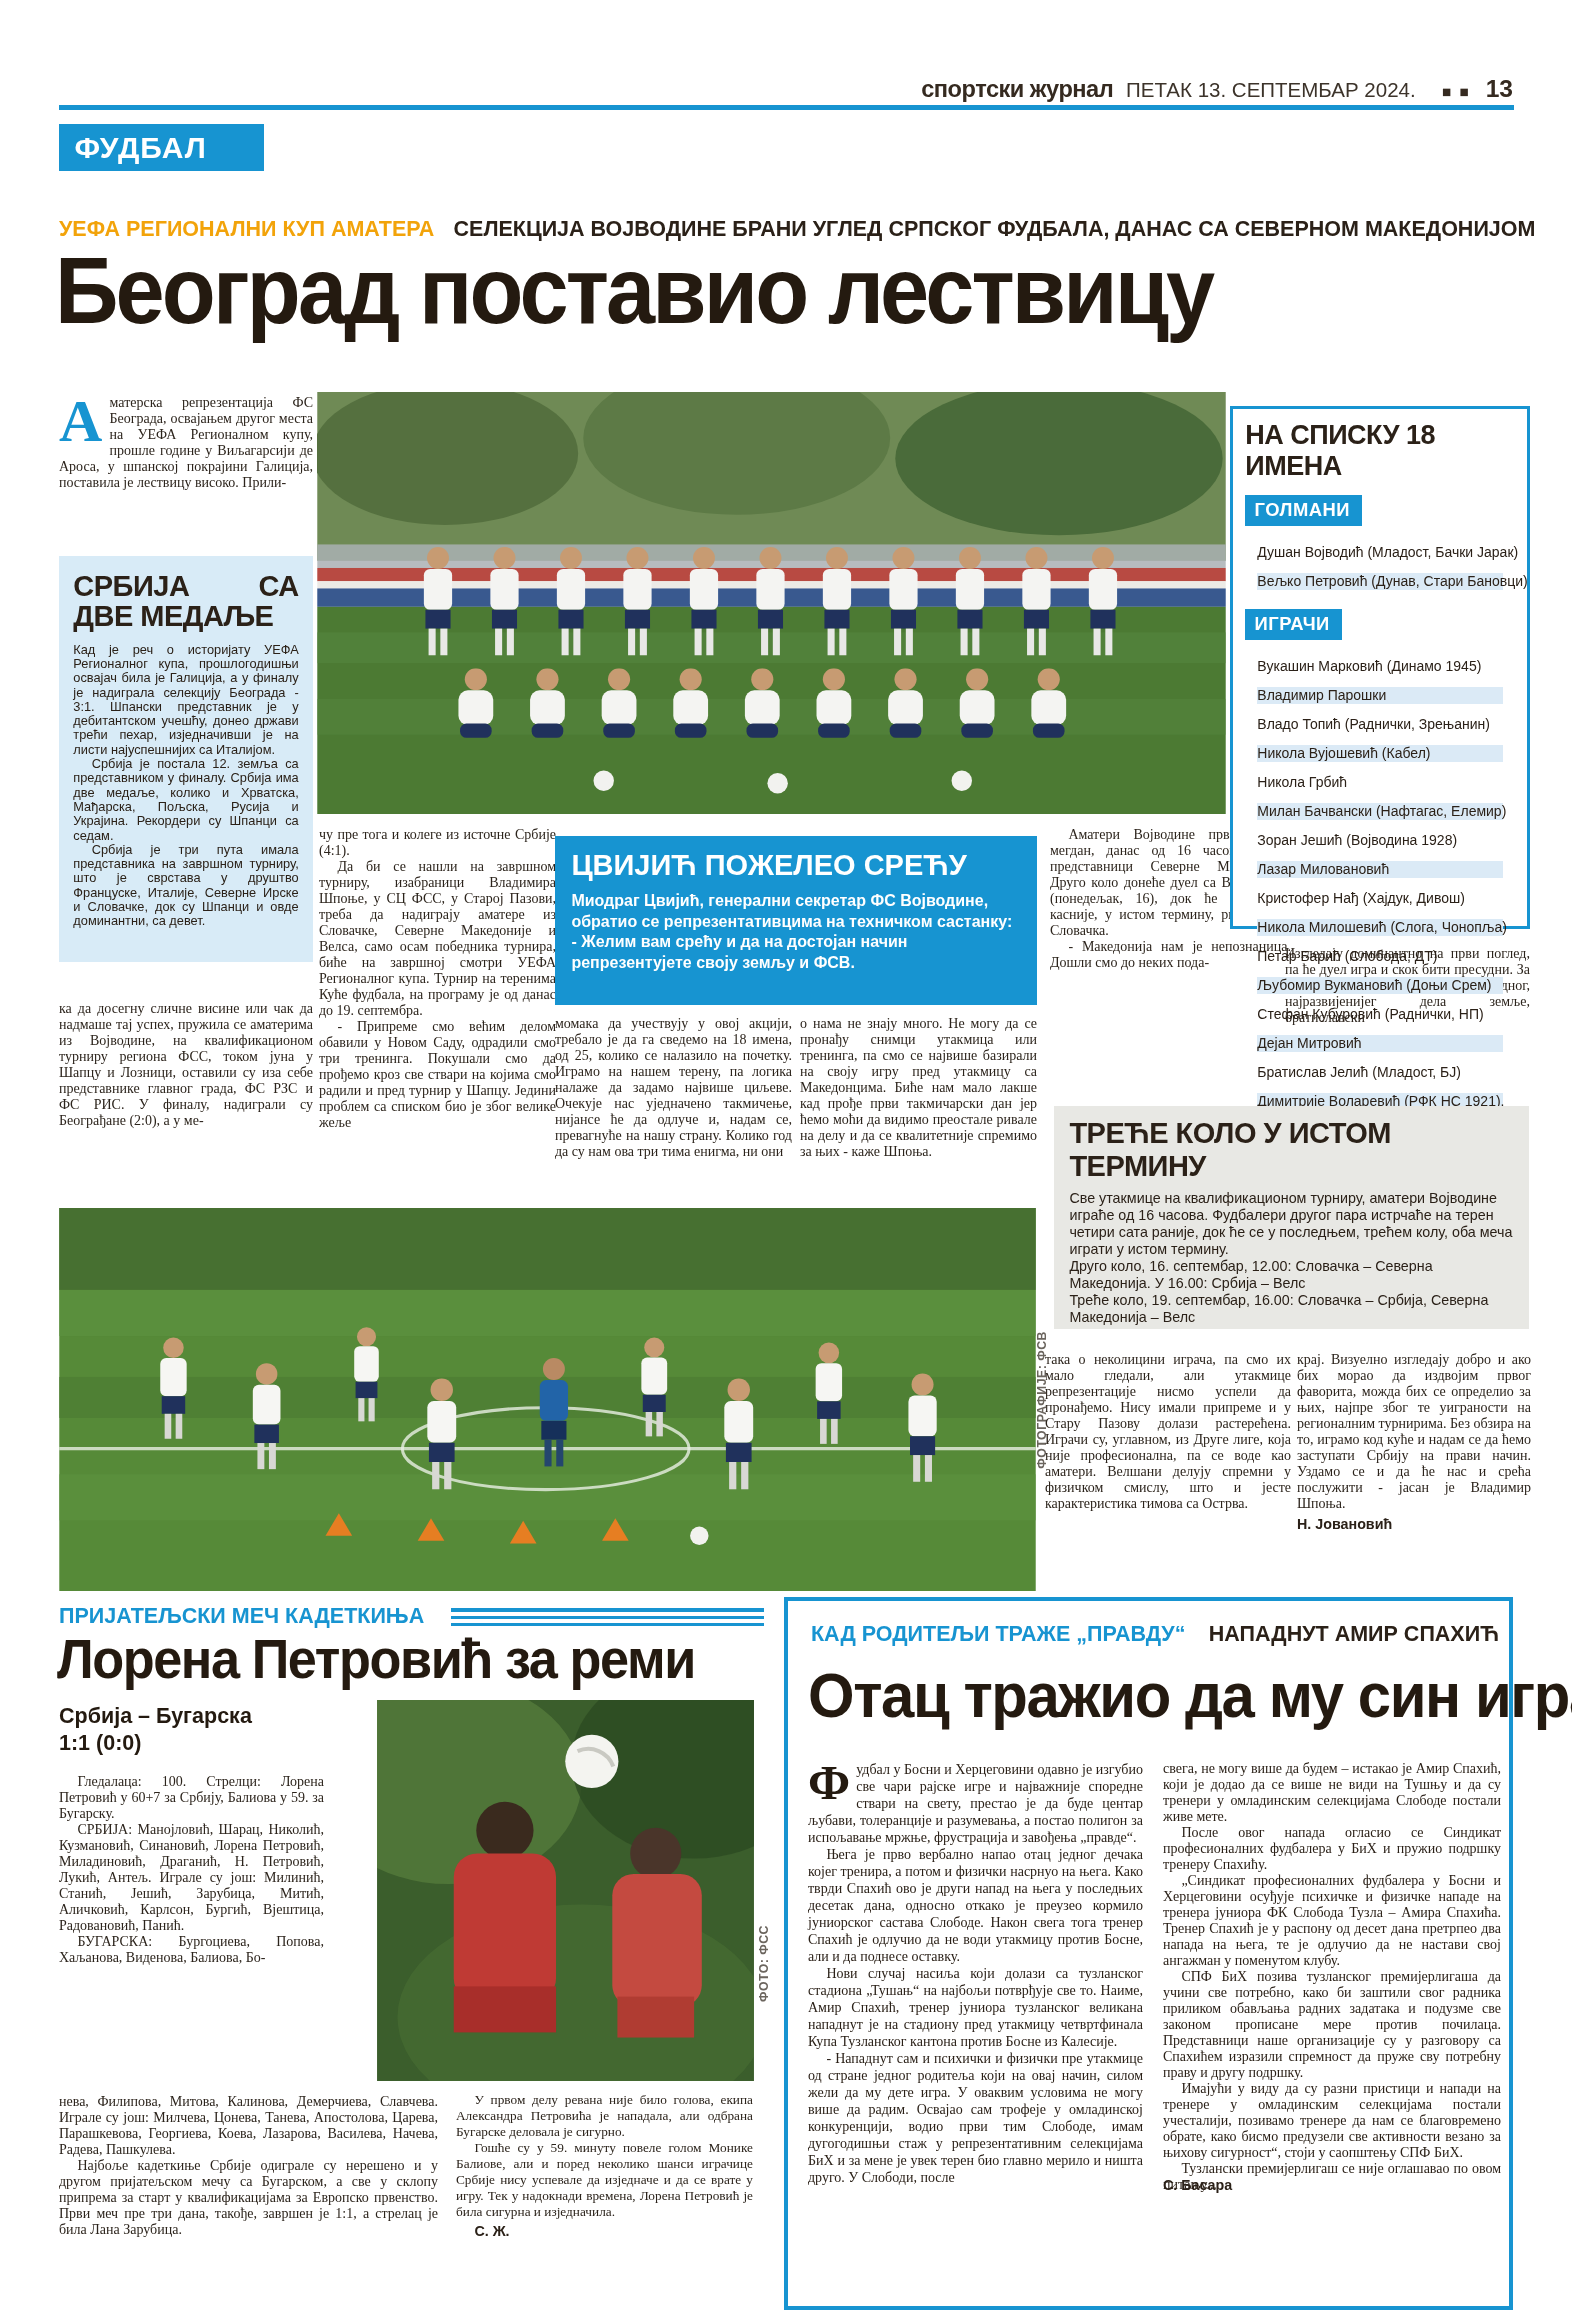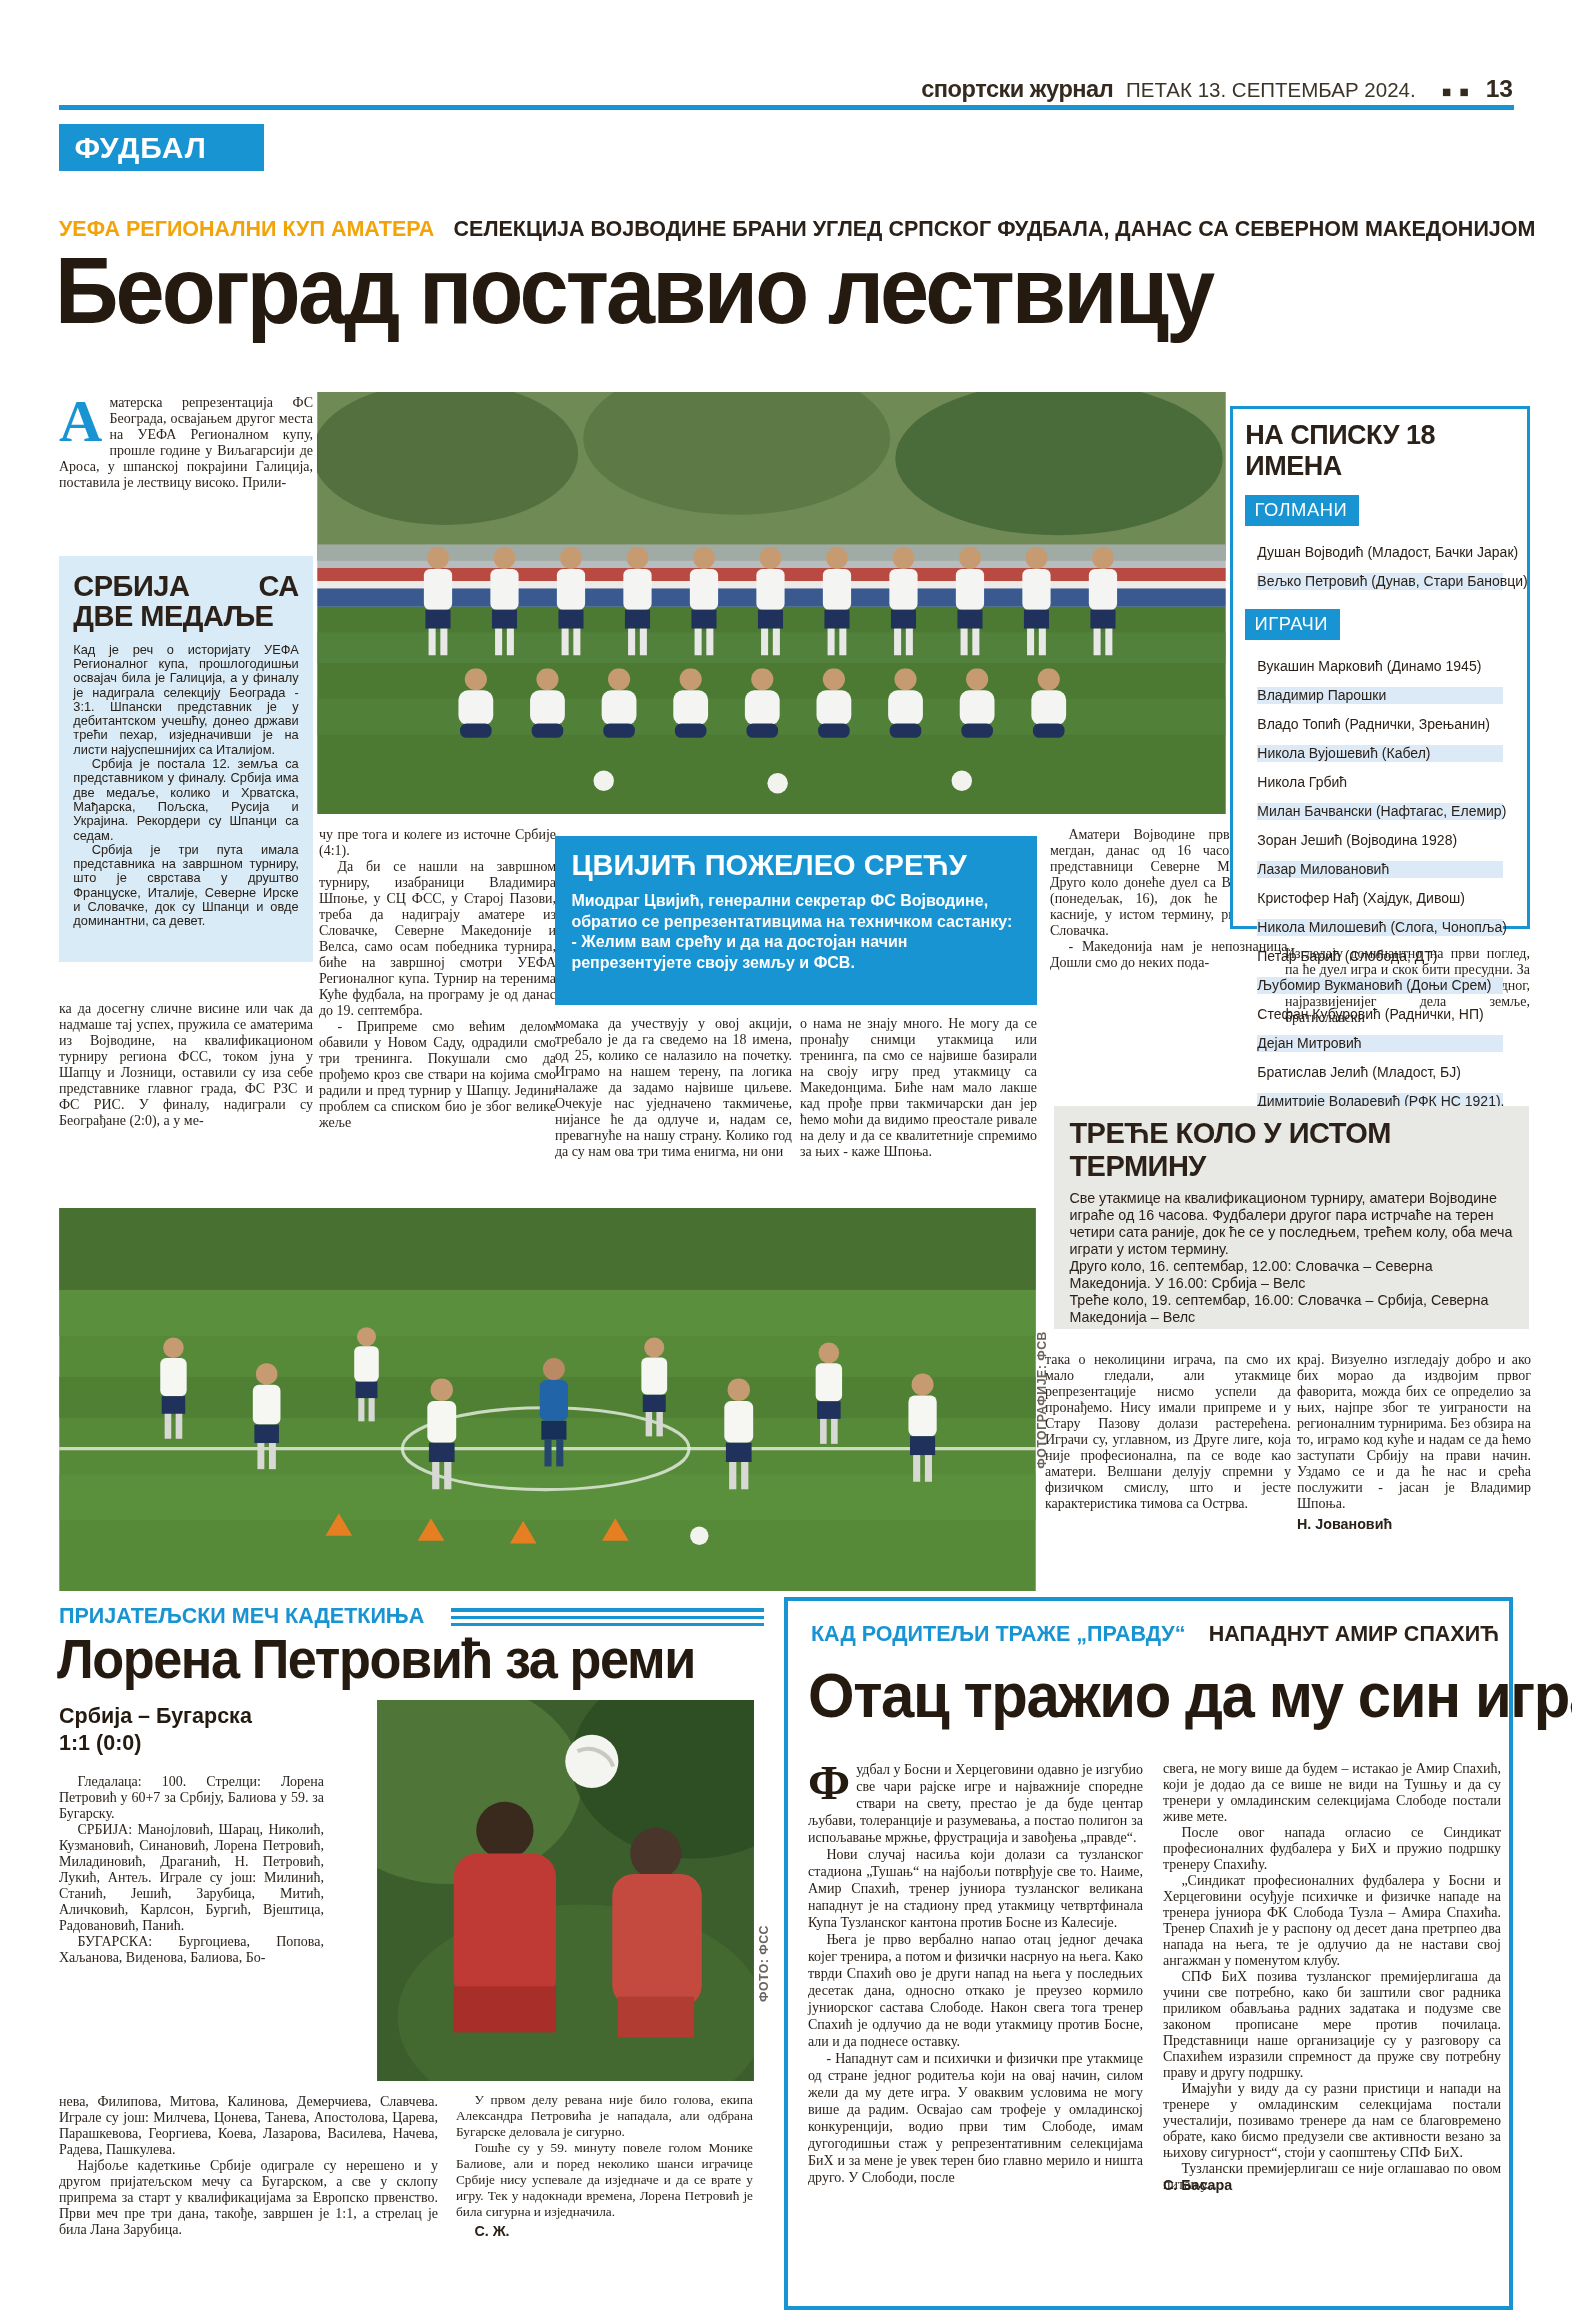--- a/index.html
+++ b/index.html
@@ -31,21 +31,21 @@
   .dropcapA{float:left;font-size:60px;line-height:47px;font-weight:800;color:#1794d1;margin:3.1px 7.2px 0 0;}
   .medalsbox{left:59px;top:556px;width:254px;height:406px;background:#d8ebf7;box-sizing:border-box;padding:15.4px 14.3px;}
   .medalsbox h2{margin:0 0 11.3px 0;font-size:29px;line-height:30px;font-weight:800;color:#2b2118;letter-spacing:-0.5px;}
   .medalsbox p{font-size:12.8px;line-height:14.3px;}
   .cvijicbox{left:555px;top:836px;width:482px;height:169px;background:#1794d1;color:#fff;box-sizing:border-box;padding:13.3px 16.4px;}
   .cvijicbox h2{margin:0 0 9.2px 0;font-size:29px;font-weight:800;letter-spacing:0;}
   .cvijicbox p{margin:0;font-weight:700;font-size:16px;line-height:20.5px;}
   
   .squadbox{left:1230px;top:406px;width:300px;height:523px;background:#fff;border:3.1px solid #1794d1;box-sizing:border-box;padding:11.3px 12.3px;}
   .squadbox h2{margin:0 0 5.1px 0;font-size:27px;font-weight:800;letter-spacing:-0.5px;}
-  .bluelabel{display:inline-block;background:#1794d1;color:#fff;font-weight:400;font-size:18.4px;
+  .bluelabel{display:inline-block;background:#1794d1;color:#fff;font-weight:700;font-size:18.4px;
              padding:4.1px 12.3px 5.1px 9.2px;margin:7.2px 0 6.1px 0;letter-spacing:0.5px;}
   .roster p{margin:12px;font-size:14px;line-height:17px;white-space:nowrap;}
   .roster p:nth-child(even){background:#dbeaf6;}
   .staff{margin-top:10.2px;font-size:14.3px;line-height:18.4px;}
   .staff .b{font-weight:800;}
   
   .thirdbox{left:1054px;top:1086px;width:475px;height:223px;background:#e8e8e4;box-sizing:border-box;padding:11.3px 15.4px;margin-top:20px;}
   .thirdbox h2{margin:0 0 7.2px 0;font-size:29px;font-weight:800;letter-spacing:-0.5px;}
   .thirdbox p{margin:0;font-size:14.3px;line-height:17px;}
   
@@ -336,22 +336,22 @@
   <div class="abs rbox"></div>
   <div class="abs rkicker">
     <span class="hl">КАД РОДИТЕЉИ ТРАЖЕ „ПРАВДУ“</span>
     <span class="rest">НАПАДНУТ АМИР СПАХИЋ</span>
   </div>
   <div class="abs rhead">Отац тражио да му син игра</div>
 
   <div class="abs rbody serif just" style="left:808px;top:1761px;width:335px;">
     <p style="margin:0;"><span class="dropcapF">Ф</span><span>удбал у Босни и Херцеговини одавно је изгубио све чари рајске игре и најважније споредне ствари на свету, престао је да буде центар љубави, толеранције и разумевања, а постао полигон за испољавање мржње, фрустрација и завођења „правде“.</span></p>
     <div class="flow-all">
+        <p>Њега је прво вербално напао отац једног дечака којег тренира, а потом и физички насрнуо на њега. Како тврди Спахић ово је други напад на њега у последњих десетак дана, односно откако је преузео кормило јуниорског састава Слободе. Након свега тога тренер Спахић је одлучио да не води утакмицу против Босне, али и да поднесе оставку.</p>
         <p>Нови случај насиља који долази са тузланског стадиона „Тушањ“ на најбољи потврђује све то. Наиме, Амир Спахић, тренер јуниора тузланског великана нападнут је на стадиону пред утакмицу четвртфинала Купа Тузланског кантона против Босне из Калесије.</p>
-        <p>Њега је прво вербално напао отац једног дечака којег тренира, а потом и физички насрнуо на њега. Како тврди Спахић ово је други напад на њега у последњих десетак дана, односно откако је преузео кормило јуниорског састава Слободе. Након свега тога тренер Спахић је одлучио да не води утакмицу против Босне, али и да поднесе оставку.</p>
         <p>- Нападнут сам и психички и физички пре утакмице од стране једног родитеља који на овај начин, силом жели да му дете игра. У оваквим условима не могу више да радим. Освајао сам трофеје у омладинској конкуренцији, водио први тим Слободе, имам дугогодишњи стаж у репрезентативним селекцијама БиХ и за мене је увек терен био главно мерило и ништа друго. У Слободи, после</p>
       </div>
   </div>
   <div class="abs" style="left:1163px;top:1761px;width:338px;">
     <div class="rbody serif just flow" style="line-height:16px;">
         <p>свега, не могу више да будем – истакао је Амир Спахић, који је додао да се више не види на Тушњу и да су тренери у омладинским селекцијама Слободе постали живе мете.</p>
         <p>После овог напада огласио се Синдикат професионалних фудбалера у БиХ и пружио подршку тренеру Спахићу.</p>
         <p>„Синдикат професионалних фудбалера у Босни и Херцеговини осуђује психичке и физичке нападе на тренера јуниора ФК Слобода Тузла – Амира Спахића. Тренер Спахић је у распону од десет дана претрпео два напада на њега, те је одлучио да не настави свој ангажман у поменутом клубу.</p>
         <p>СПФ БиХ позива тузланског премијерлигаша да учини све потребно, како би заштили свог радника приликом обављања радних задатака и подузме све законом прописане мере против почилаца. Представници наше организације су у разговору са Спахићем изразили спремност да пруже сву потребну праву и другу подршку.</p>
         <p>Имајући у виду да су разни пристици и напади на тренере у омладинским селекцијама постали учесталији, позивамо тренере да нам се благовремено обрате, како бисмо предузели све активности везано за њихову сигурност“, стоји у саопштењу СПФ БиХ.</p>

